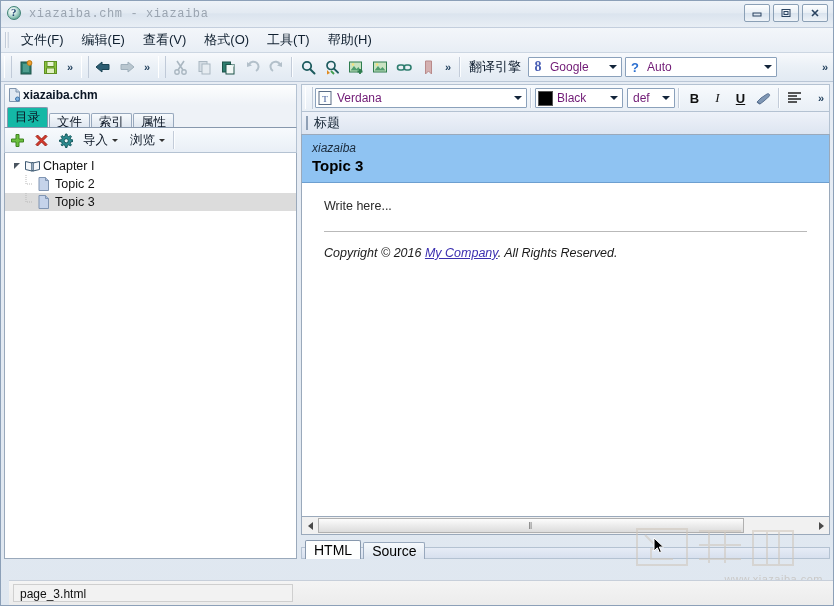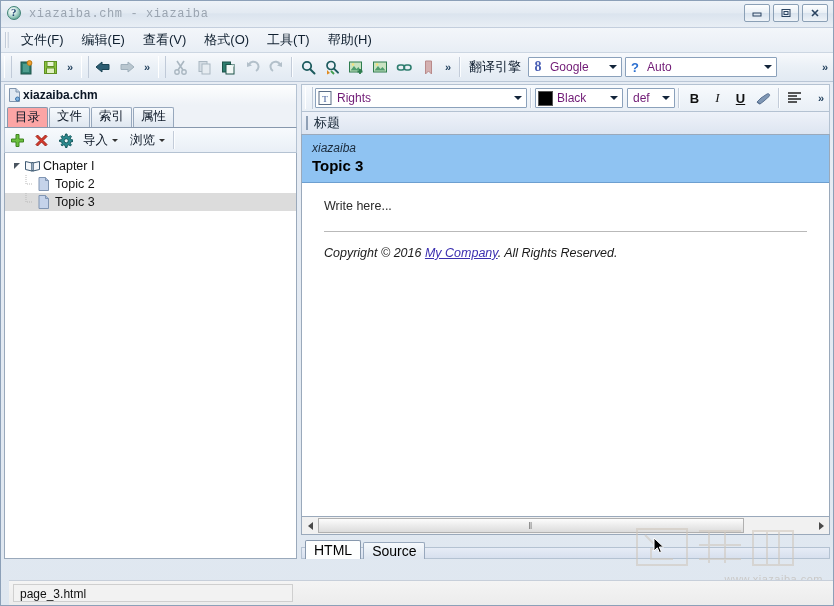--- a/index.html
+++ b/index.html
@@ -106,28 +106,28 @@
     border:1px solid #b4c2d2;border-bottom:none;
   }
   .file-head .fh-ico{width:18px;display:flex;align-items:center;justify-content:center;}
   .file-head .fh-text{font-weight:bold;font-size:12px;color:#0a1524;}
 
   .tabstrip{
     height:22px;display:flex;align-items:flex-end;padding-left:2px;
     background:#eef2f7;border-left:1px solid #b4c2d2;border-right:1px solid #b4c2d2;
   }
   .tab{
-    height:20px;line-height:17px;padding:0 7px;font-size:12.5px;color:#0a1524;
+    height:14px;line-height:17px;padding:0 7px;font-size:12.5px;color:#0a1524;
     border:1px solid #97a8bd;border-bottom:none;border-radius:2px 2px 0 0;
     background:linear-gradient(to bottom,#f7fafd,#dfe7f0);
     margin-right:1px;box-sizing:border-box;
   }
   .tab.active{
     height:20px;line-height:19px;font-weight:normal;
-    background:#fca5a5;border-color:#8798ad;position:relative;z-index:2;
+    background:#14b8a6;border-color:#8798ad;position:relative;z-index:2;
   }
 
   .pane-toolbar{
     height:24px;display:flex;align-items:center;
     background:linear-gradient(to bottom,#f7fafd 0%,#e9eff6 100%);
     border:1px solid #b4c2d2;border-top:1px solid #8798ad;
   }
   .pt-btn{width:24px;height:22px;display:flex;align-items:center;justify-content:center;flex:0 0 auto;}
   .pt-drop{display:flex;align-items:center;padding:0 6px;height:22px;font-size:12.5px;color:#0a1524;flex:0 0 auto;gap:4px;}
   .pt-sep{width:1px;height:18px;background:#c3ccd9;border-right:1px solid #fbfdff;margin:0 2px;}
@@ -520,21 +520,21 @@
 
       <div class="ed-toolbar">
         <div class="tb-grip"></div>
         <div class="combo" style="width:212px;">
           <div class="cb-ico">
             <svg width="14" height="14" viewBox="0 0 14 14">
               <rect x="1" y="0.5" width="12" height="13" fill="#fdfefe" stroke="#5a6d86"></rect>
               <text x="7" y="10.5" font-size="9" text-anchor="middle" fill="#2b4a8f" font-family="Liberation Serif, serif">T</text>
             </svg>
           </div>
-          <div class="cb-text">Rights</div>
+          <div class="cb-text">Verdana</div>
           <div class="cb-arrow">
               <span class="caret-dn"></span>
             </div>
         </div>
         <div class="ed-sep"></div>
         <div class="combo" style="width:88px;">
           <div class="cb-ico">
             <span style="display:block;width:13px;height:13px;background:#000;border:1px solid #555;"></span>
           </div>
           <div class="cb-text">Black</div>

